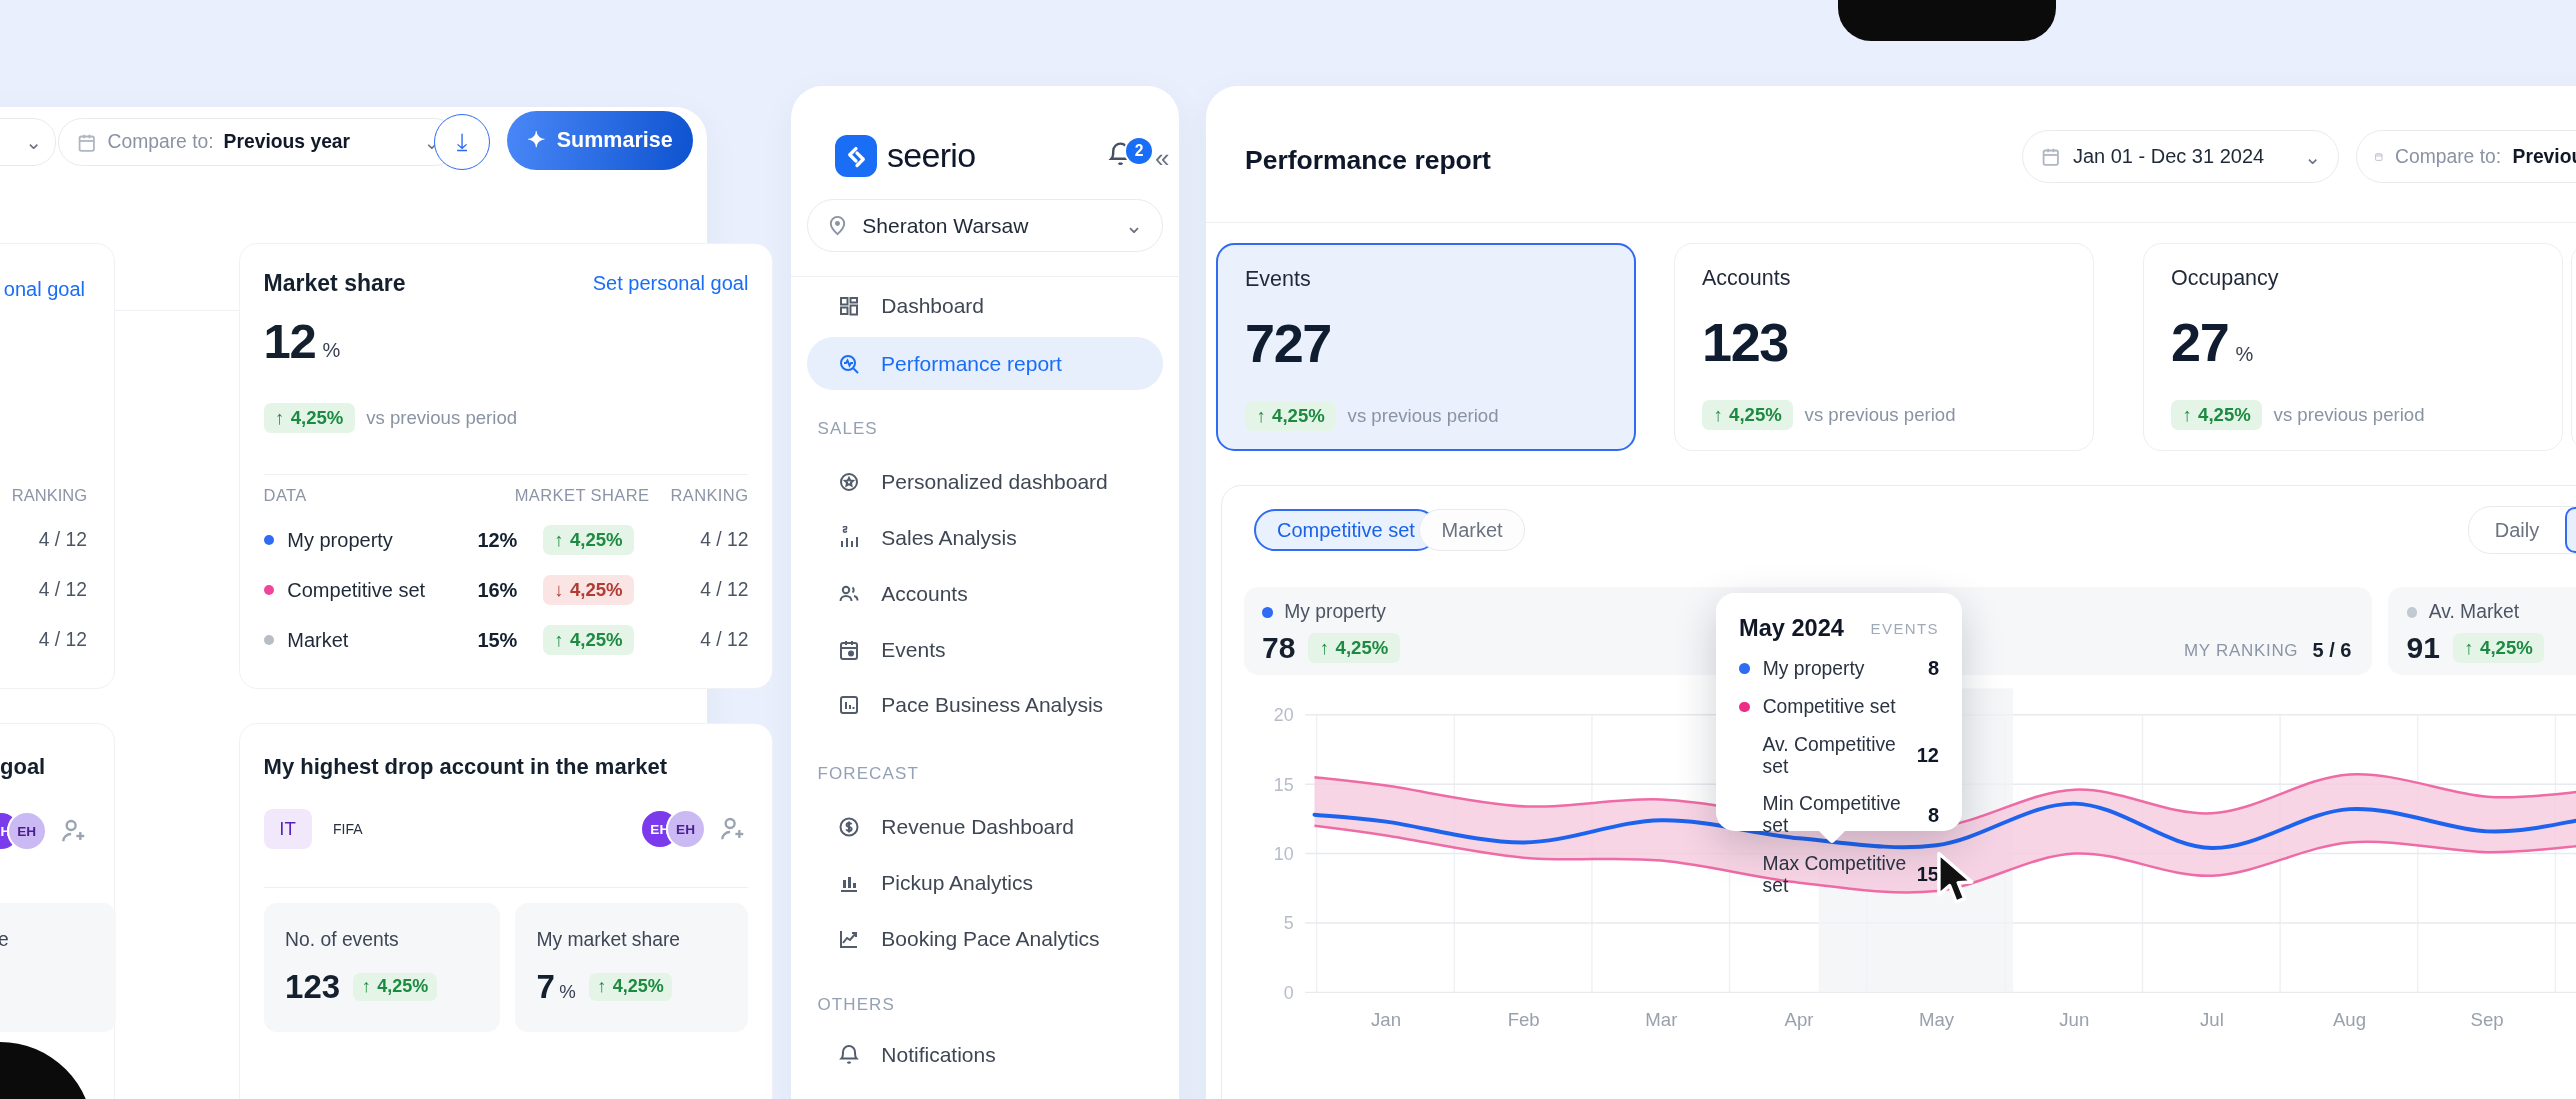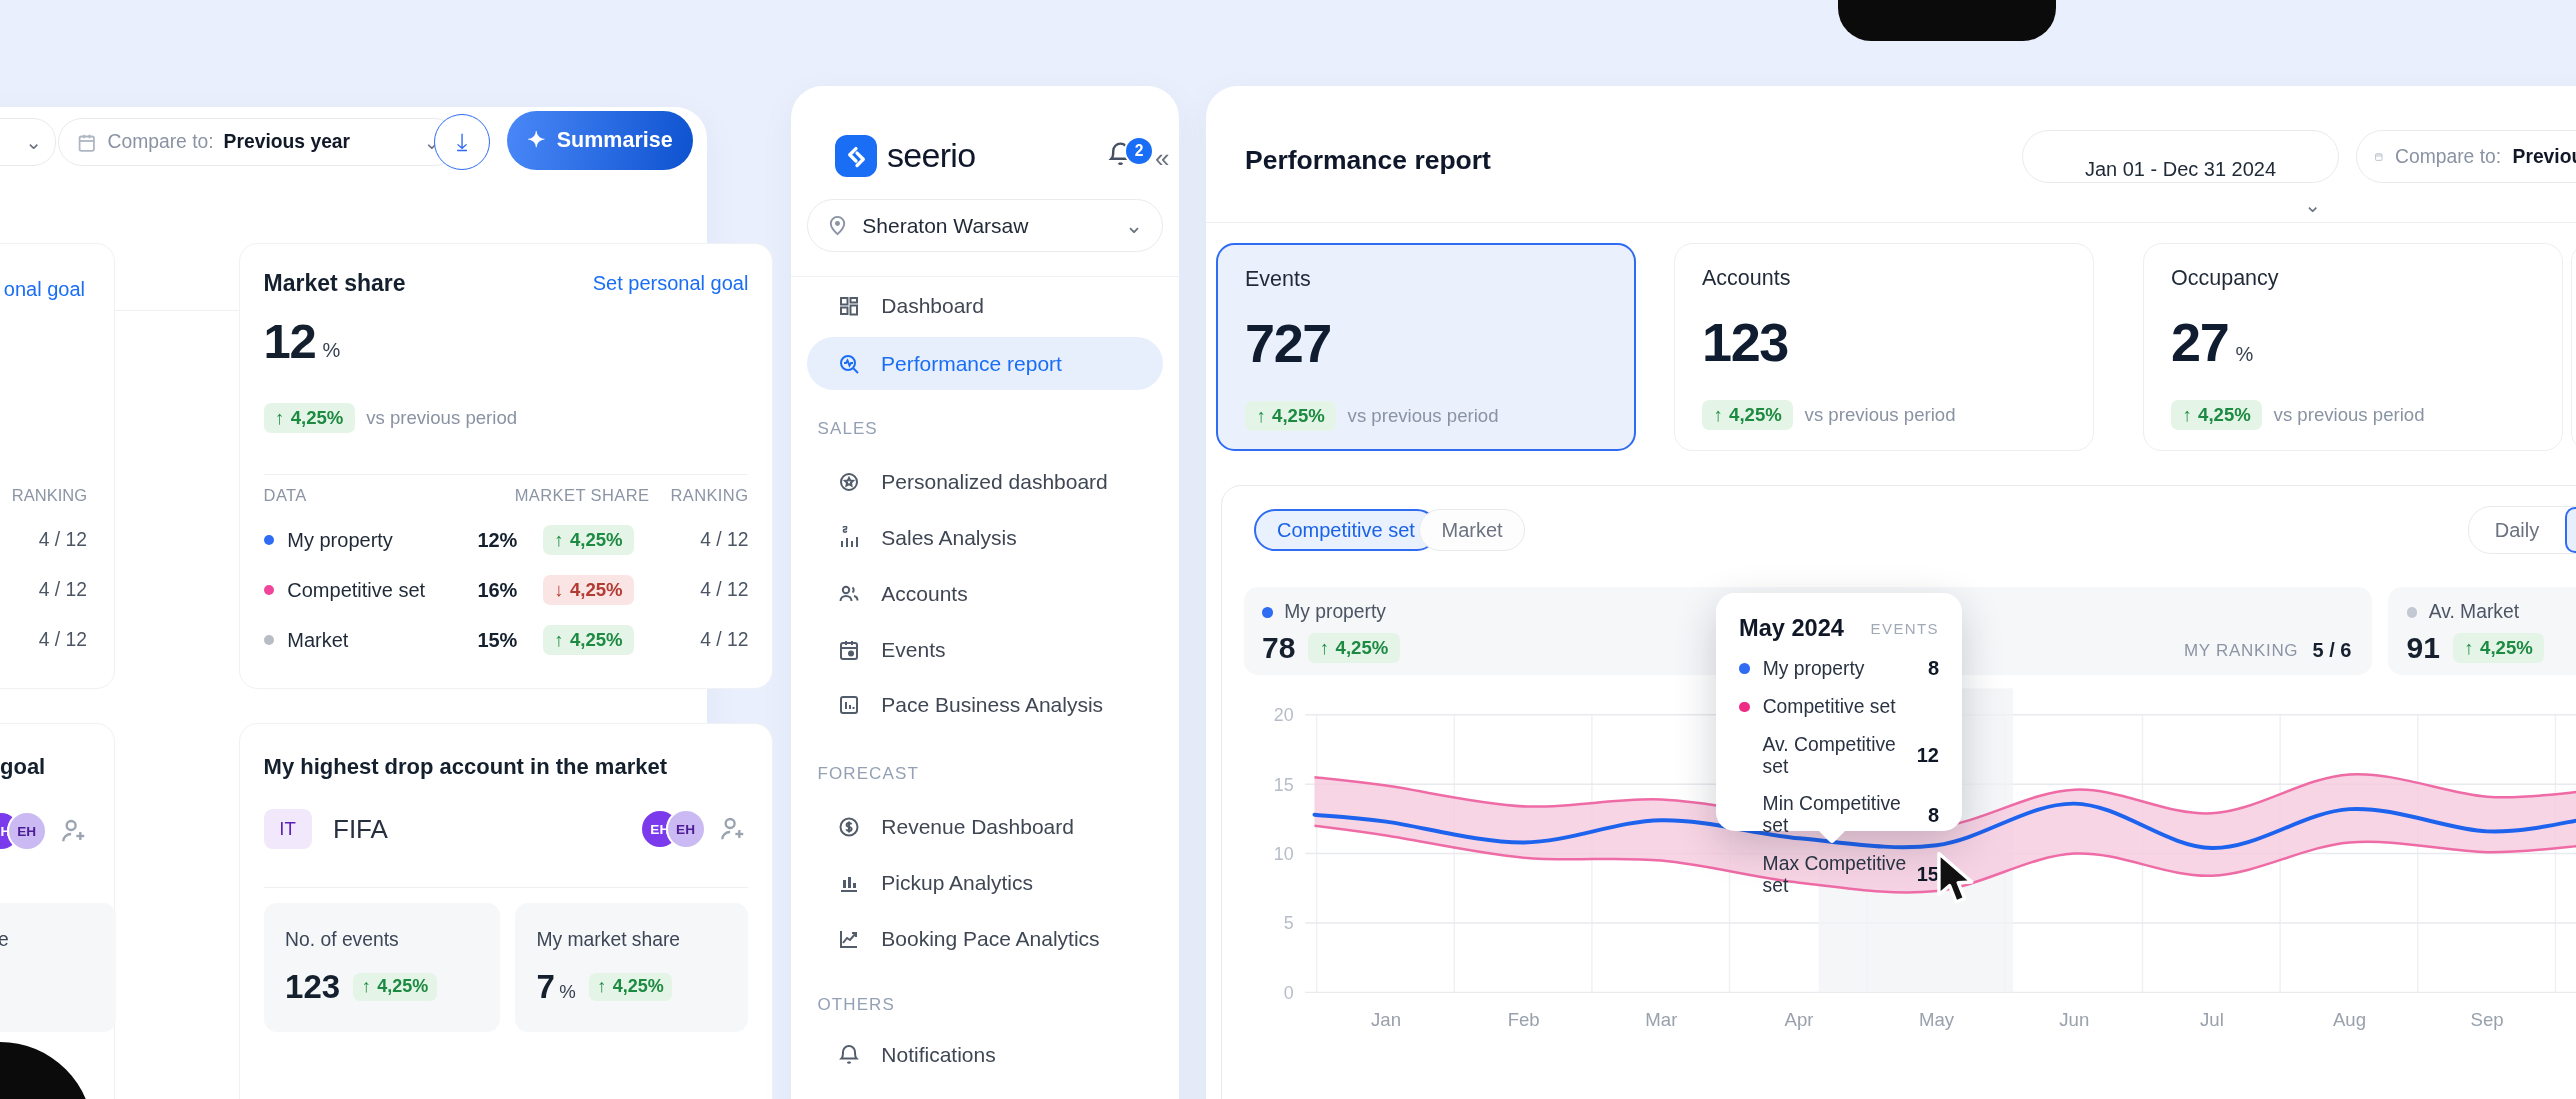--- a/index.html
+++ b/index.html
@@ -64,21 +64,21 @@
   #pg-link{position:absolute;right:29px;top:34px;color:#1a6ef5;font-size:20px;font-weight:500;}
   #pg-rank-h{position:absolute;right:27px;top:242px;font-size:16.5px;color:#8b95a5;}
   .pg-rank{position:absolute;right:27px;font-size:19.3px;color:#4b5563;text-align:right;}
   #pg-k0{top:285px;} #pg-k1{top:335px;} #pg-k2{top:385px;}
 
   
   #dc-card{left:239px;top:723px;width:532px;height:401px;}
   #dc-title{position:absolute;left:23.6px;top:30px;font-size:22px;font-weight:600;color:#14202e;}
   #dc-row{position:absolute;left:23.6px;top:84px;right:23.6px;height:42px;display:flex;align-items:center;}
   #dc-tag{background:#f1e9fb;color:#5b21b6;font-size:18.6px;font-weight:500;padding:8.6px 15.7px;border-radius:8.6px;}
-  #dc-acct{margin-left:21.5px;font-size:26px;color:#26303e;}
+  #dc-acct{margin-left:21.5px;font-size:14px;color:#26303e;}
   .av{width:36px;height:36px;border-radius:50%;display:flex;align-items:center;justify-content:center;
     font-size:13.6px;font-weight:bold;border:2.1px solid #fff;flex:none;}
   .av.dark{background:#7c3aed;color:#fff;}
   .av.light{background:#cab9f2;color:#4c1d95;}
   #dc-avatars{margin-left:auto;display:flex;align-items:center;}
   #dc-avatars .av.light{margin-left:-14.3px;}
   #dc-padd{margin-left:11.4px;color:#9aa3b2;}
   #dc-div{position:absolute;left:23.6px;top:163px;right:23.6px;height:1.4px;background:#eef0f4;}
   .stat-box{position:absolute;top:179px;height:129px;background:#f6f7f9;border-radius:13px;padding:26px 21.5px;box-sizing:border-box;}
   #dc-s0{left:23.6px;width:236px;} #dc-s1{left:275px;width:233px;}
@@ -111,21 +111,21 @@
   .sb-item{position:absolute;left:45px;display:flex;align-items:center;gap:19.3px;font-size:21px;color:#3f4754;height:34px;}
   .sb-item .ic{width:26px;display:flex;justify-content:center;color:#525c6b;}
   .sb-sec{position:absolute;left:26.5px;font-size:17px;color:#94a0b4;letter-spacing:1.1px;font-weight:500;}
   #sb-active{position:absolute;left:15.7px;top:251px;width:356px;height:53px;border-radius:26.5px;background:#e7effd;
     display:flex;align-items:center;gap:19.3px;padding:0 0 0 29px;box-sizing:border-box;font-size:21px;color:#1a6ef5;font-weight:500;}
   #sb-active .ic{width:26px;display:flex;justify-content:center;color:#1a6ef5;}
 
   
   #main{left:1206px;top:86px;width:1399px;height:1045px;border-radius:31.5px 0 0 0;}
   #m-title{position:absolute;left:39px;top:59px;font-size:26.5px;font-weight:600;color:#0f172a;}
-  #m-date{position:absolute;left:816px;top:44px;width:317px;height:53px;gap:11.4px;padding:16px 17px;box-sizing:border-box;font-size:20px;color:#1f2937;font-weight:500;flex-direction:column;}
+  #m-date{position:absolute;left:816px;top:44px;width:317px;height:53px;gap:11.4px;padding:16px 17px;box-sizing:border-box;font-size:20px;color:#1f2937;font-weight:500;}
   #m-date .chev{margin-left:auto;color:#6b7280;font-size:20px;}
   #m-compare{position:absolute;left:1150px;top:44px;width:301px;height:53px;gap:11.4px;padding:0 17px;box-sizing:border-box;font-size:19.3px;}
   #m-compare .val{color:#111827;font-weight:bold;white-space:nowrap;}
   #m-div{position:absolute;left:0;top:136px;width:1399px;height:1.4px;background:#edeff3;}
 
   .kpi{position:absolute;top:157px;width:420px;height:208px;background:#fff;border:1.4px solid #eceef2;border-radius:18.6px;box-sizing:border-box;}
   .kpi.sel{background:#eaf1fd;border:2.1px solid #2f6bf3;}
   .kpi .t{position:absolute;left:27px;top:21.5px;font-size:21.5px;font-weight:500;color:#1f2937;}
   .kpi .v{position:absolute;left:27px;top:67px;font-size:54px;font-weight:600;color:#101c30;letter-spacing:-1.4px;display:flex;align-items:flex-end;gap:7.2px;}
   .kpi .v .u{font-size:20px;font-weight:normal;color:#374151;letter-spacing:0;padding-bottom:7.2px;}

